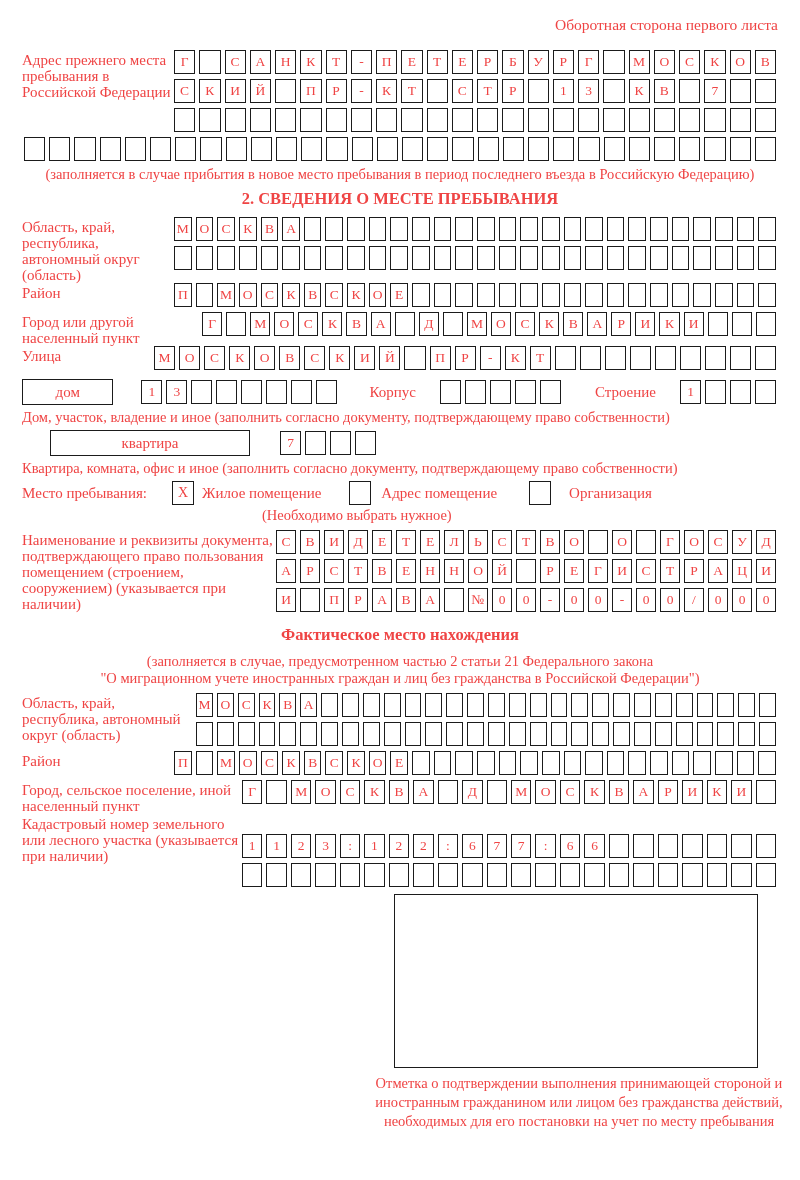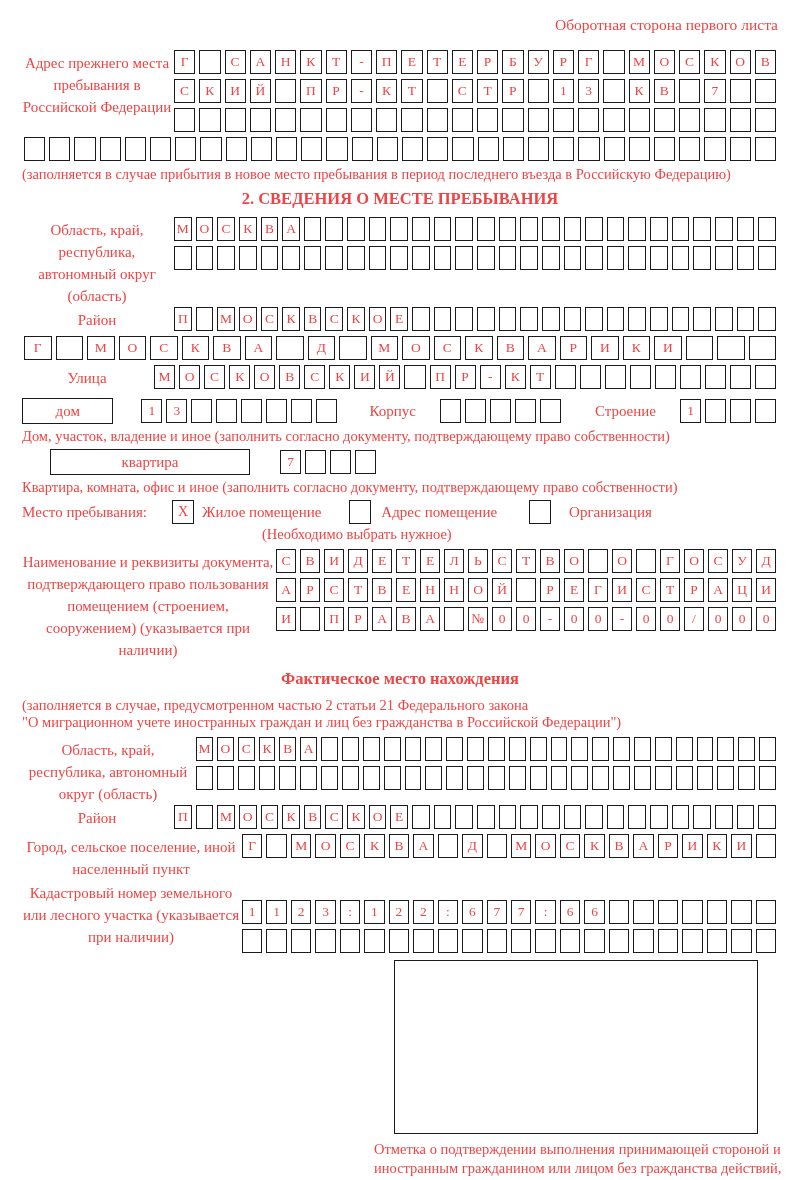--- a/index.html
+++ b/index.html
@@ -4,31 +4,31 @@
 <style>
   html,body{margin:0;padding:0;background:#fff;}
   .page{
     width:800px;height:1180px;box-sizing:border-box;
     padding:16px 22px 0 22px;
     font-family:"Liberation Serif","DejaVu Serif",serif;
     color:#ef4444;background:#fff;overflow:hidden;
   }
   .hdr-note{text-align:right;font-size:15.5px;margin-bottom:16px;}
   .frow{display:flex;align-items:flex-start;}
-  .flabel{font-size:15px;line-height:22px;flex:0 0 auto;padding-top:2px;text-align:center;}
+  .flabel{font-size:15px;line-height:16px;flex:0 0 auto;padding-top:2px;}
   .boxcol{flex:1 1 auto;min-width:0;}
   .cellrow{display:flex;margin-bottom:5px;}
   .cell{
     flex:1 1 0;height:22px;border:1.5px solid #1b1b1b;margin:0 2px;
     display:flex;align-items:center;justify-content:center;
     font-size:13.5px;background:#fff;
   }
   .fixed .cell{flex:0 0 19px;}
   .caption{font-size:14.5px;line-height:17px;}
-  .cap-center{text-align:left;}
+  .cap-center{text-align:center;}
   .sec-title{text-align:center;font-weight:bold;font-size:16.5px;margin:6px 0 8px 0;}
   .widebox{
     border:1.5px solid #1b1b1b;height:24px;display:flex;align-items:center;
     justify-content:center;font-size:15px;background:#fff;
   }
   .chk{
     width:20px;height:22px;border:1.5px solid #1b1b1b;display:flex;align-items:center;
     justify-content:center;font-size:14px;flex:0 0 auto;background:#fff;
   }
   .mesto-row{display:flex;align-items:center;margin:4px 0 2px 0;font-size:15px;font-family:Liberation Serif, serif;}
@@ -257,20 +257,21 @@
           <div class="cell"></div>
           <div class="cell"></div>
           <div class="cell"></div>
           <div class="cell"></div>
           <div class="cell"></div>
         </div>
     </div>
   </div>
 
   <div class="frow">
+    <div class="flabel" style="width:178px;">Город или другой населенный пункт</div>
     <div class="boxcol">
       <div class="cellrow">
           <div class="cell">Г</div>
           <div class="cell"></div>
           <div class="cell">М</div>
           <div class="cell">О</div>
           <div class="cell">С</div>
           <div class="cell">К</div>
           <div class="cell">В</div>
           <div class="cell">А</div>

